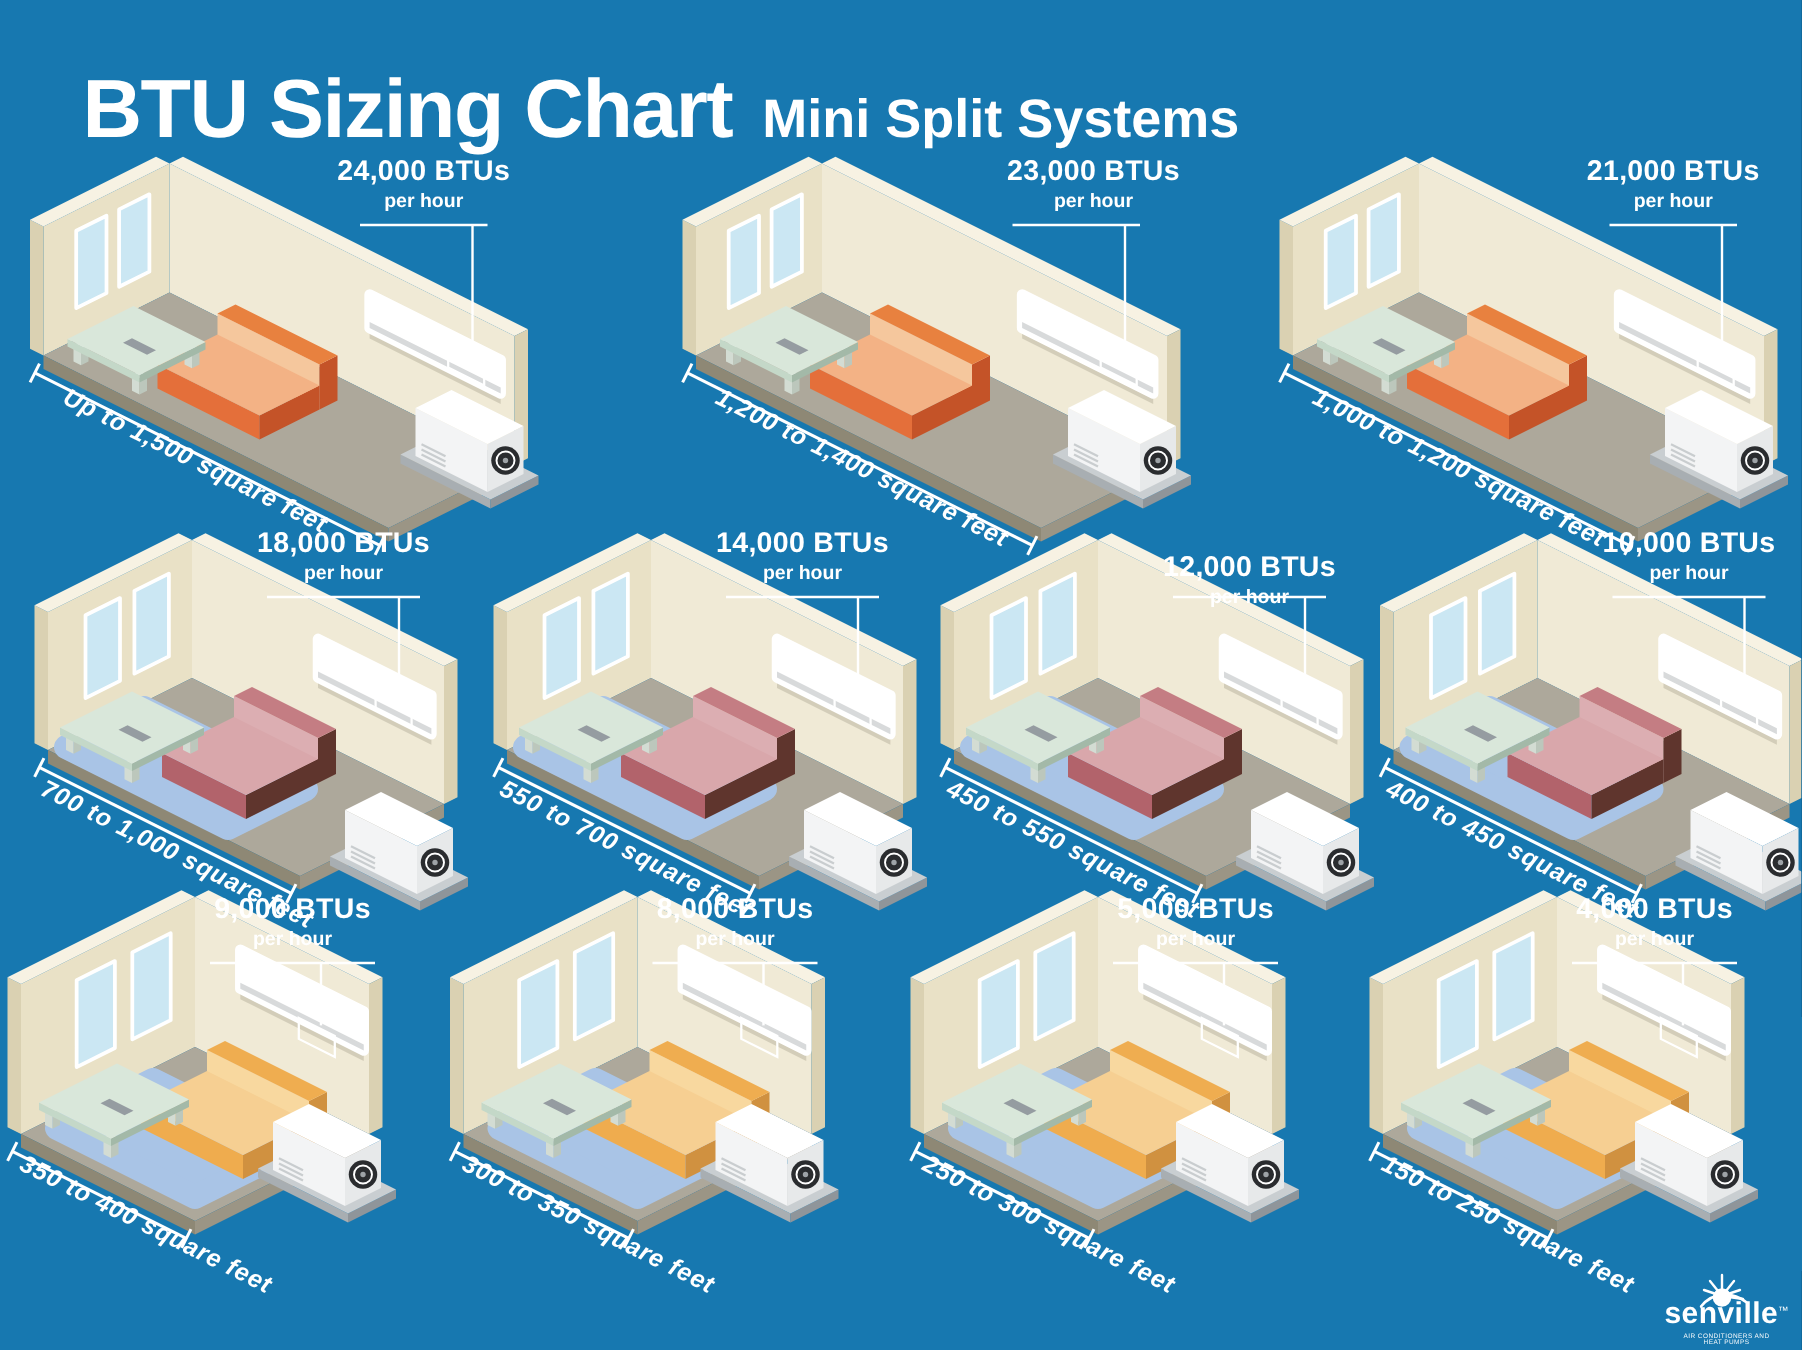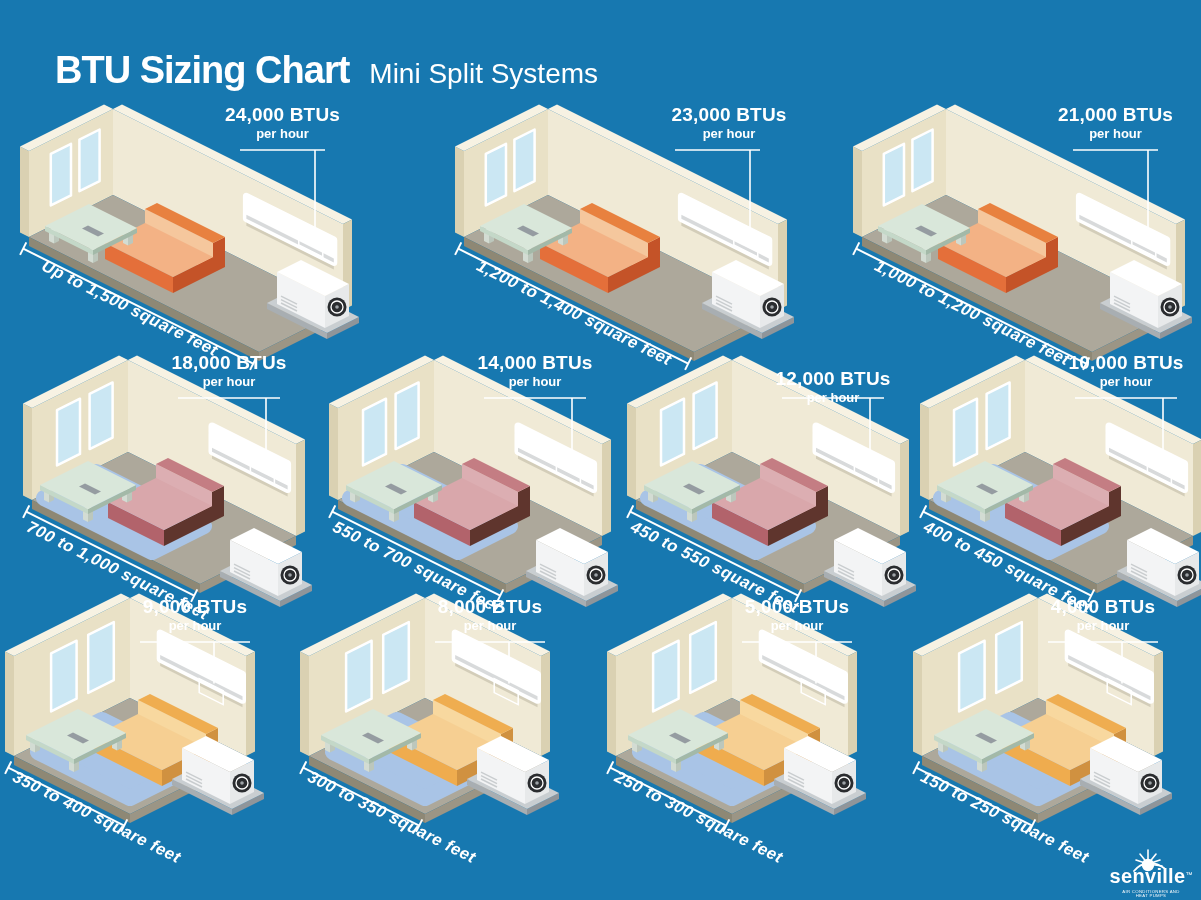--- a/index.html
+++ b/index.html
@@ -1,20 +1,20 @@
 <!DOCTYPE html>
 <html><head>
 <meta charset="utf-8">
 <style>
   html,body{margin:0;padding:0;background:#0e5f8d;}
   #canvas{width:1201px;height:900px;position:relative;overflow:hidden;
           font-family:"Liberation Sans",sans-serif;color:#fff;}
   .header{position:absolute;left:55px;top:22px;display:flex;align-items:baseline;gap:20px;white-space:nowrap;}
-  .title{font-size:38px;font-weight:800;letter-spacing:-1px;}
-  .subtitle{font-size:28px;font-weight:400;margin-top:36px;}
+  .title{font-size:55px;font-weight:800;letter-spacing:-1px;}
+  .subtitle{font-size:36px;font-weight:700;margin-top:36px;}
   .room-cell{position:absolute;}
   .room-cell svg{position:absolute;left:0;top:0;overflow:visible;}
   .btu-label{position:absolute;width:190px;text-align:center;line-height:1.15;}
   .btu-value{font-size:19px;font-weight:bold;letter-spacing:.2px;}
   .btu-per{font-size:13px;font-weight:600;margin-top:1px;}
   .area-label{position:absolute;font-size:16.5px;font-weight:bold;font-style:italic;
               letter-spacing:.6px;white-space:nowrap;transform:rotate(26.57deg);
               transform-origin:0 50%;}
   .logo{position:absolute;left:1106px;top:848px;width:90px;text-align:center;line-height:1;}
   .logo-sun{display:block;margin:0 auto -6px auto;}

